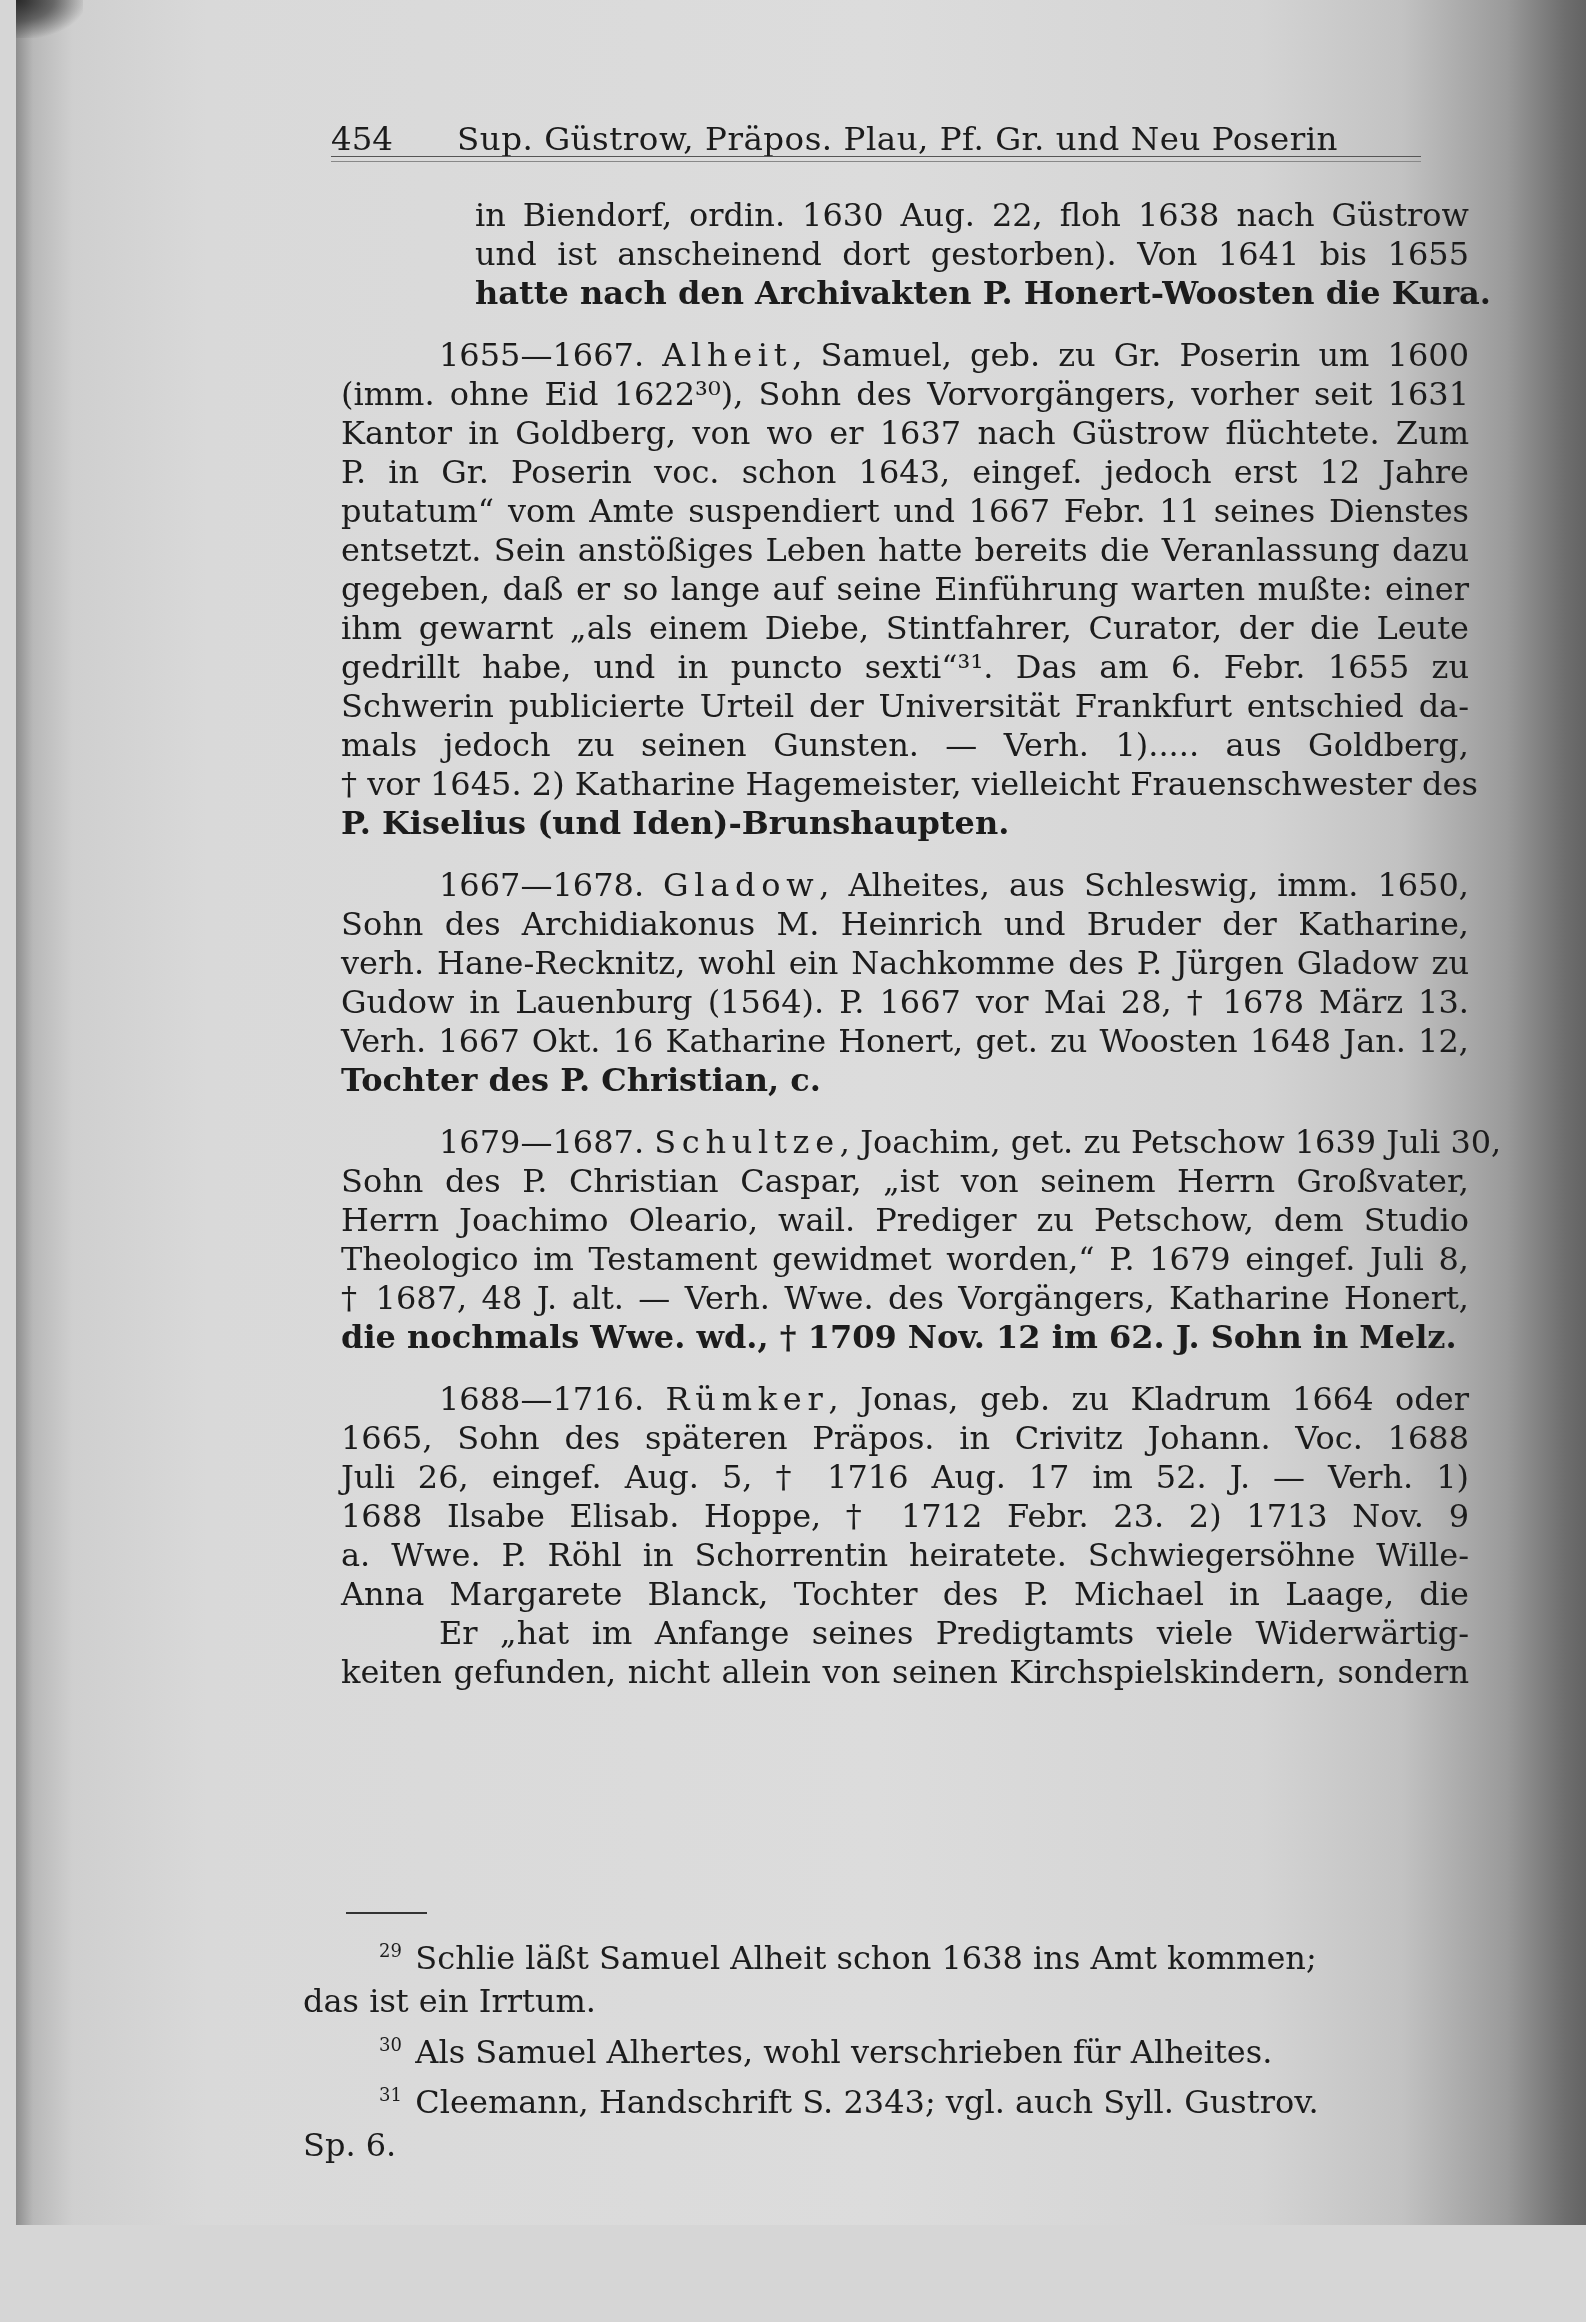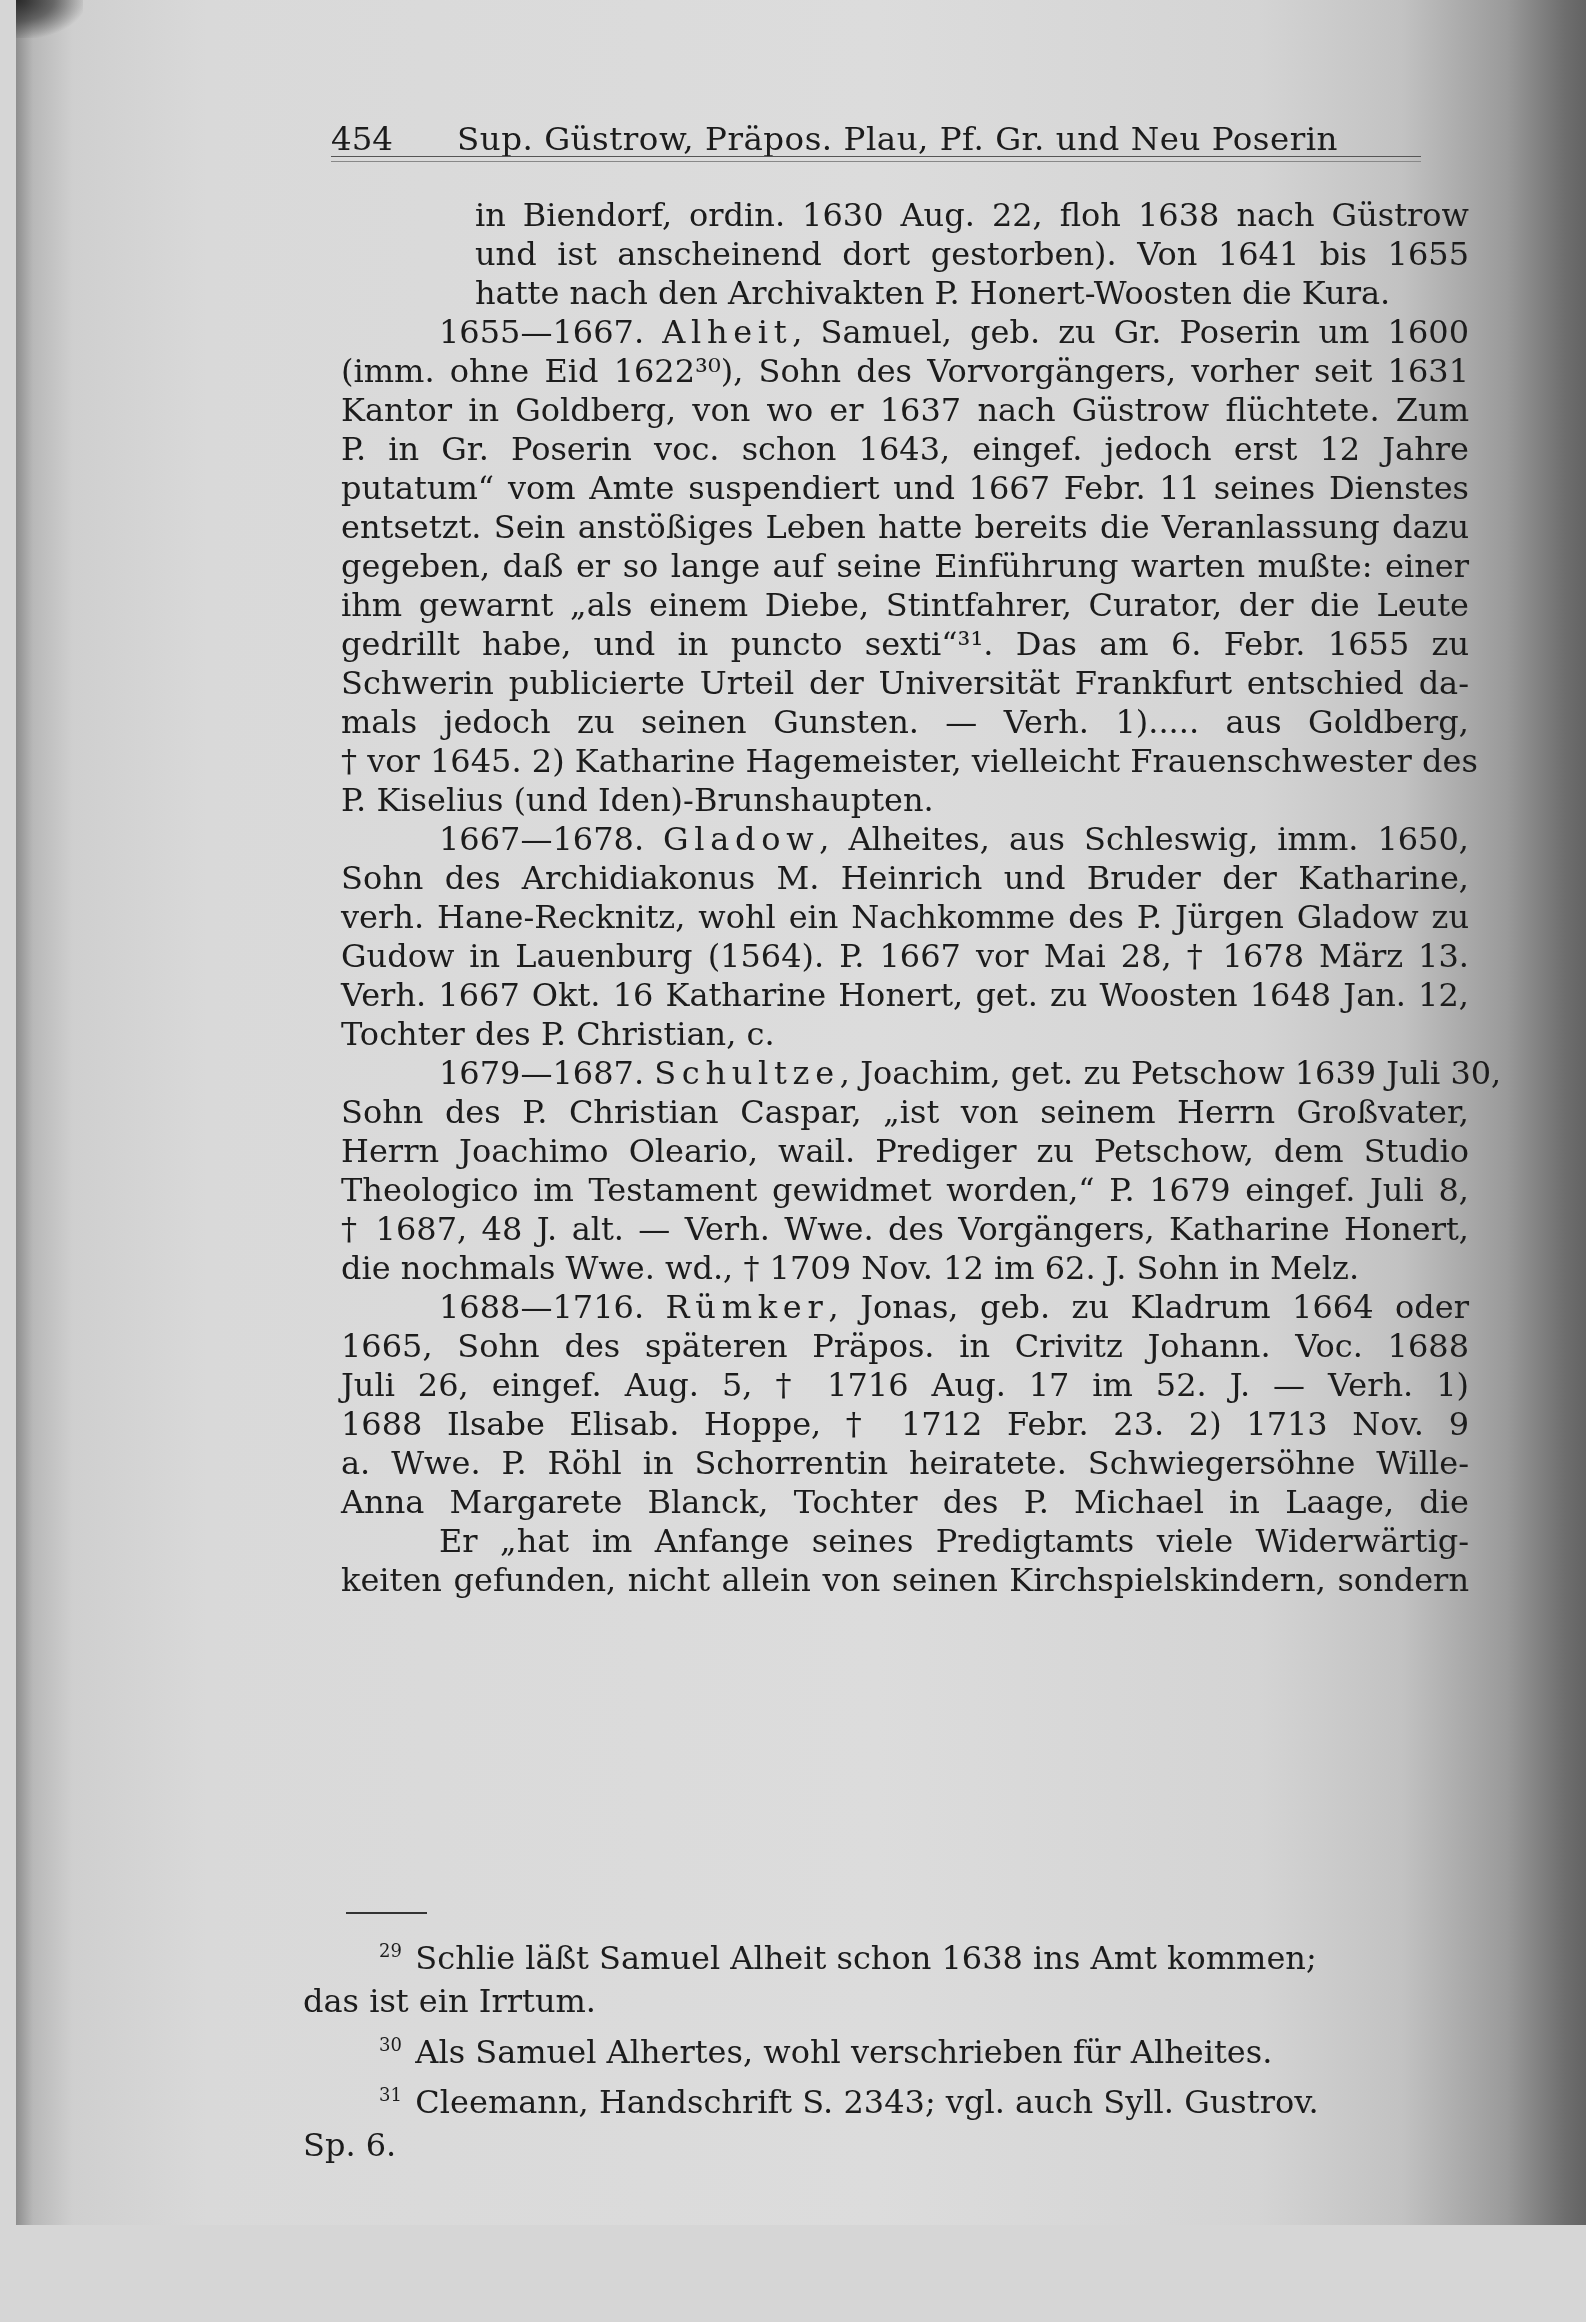--- a/index.html
+++ b/index.html
@@ -33,25 +33,25 @@
   .running-head .title { position: absolute; left: 126px; top: 0; letter-spacing: 0.5px; }
   .head-rule {
     position: absolute; left: 315px; top: 156px; width: 1090px; height: 3.8px;
     border-top: 1.9px solid #555; border-bottom: 1px solid #888;
   }
   .body-text {
     position: absolute; left: 325px; top: 196px; width: 1128px;
     font-size: 32px; line-height: 39px;
   }
   .line { white-space: nowrap; height: 39px; text-align: justify; text-align-last: justify; }
-  .line.last { text-align-last: left; }
+  .line.last { text-align-last: left; font-weight: bold; }
   .indent { padding-left: 98px; }
   .continued { padding-left: 134px; }
   .spaced { letter-spacing: 5.7px; }
-  .para { margin-top: 0; }
+  .para { margin-top: 23px; }
   .fn-rule {
     position: absolute; left: 330px; top: 1912px; width: 81px; height: 1.9px; background: #333;
   }
   .footnotes {
     position: absolute; left: 287px; top: 1929px; width: 1161px;
     font-size: 32px; line-height: 43px;
   }
   .fn-line { white-space: nowrap; }
   .fn-indent { padding-left: 76px; }
   .fn-num { font-size: 18px; vertical-align: super; margin-right: 13.4px; }

